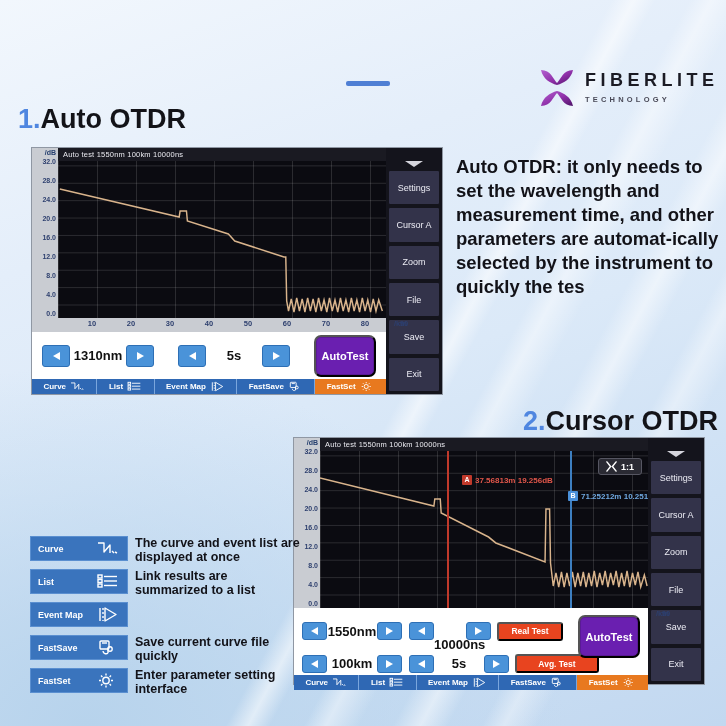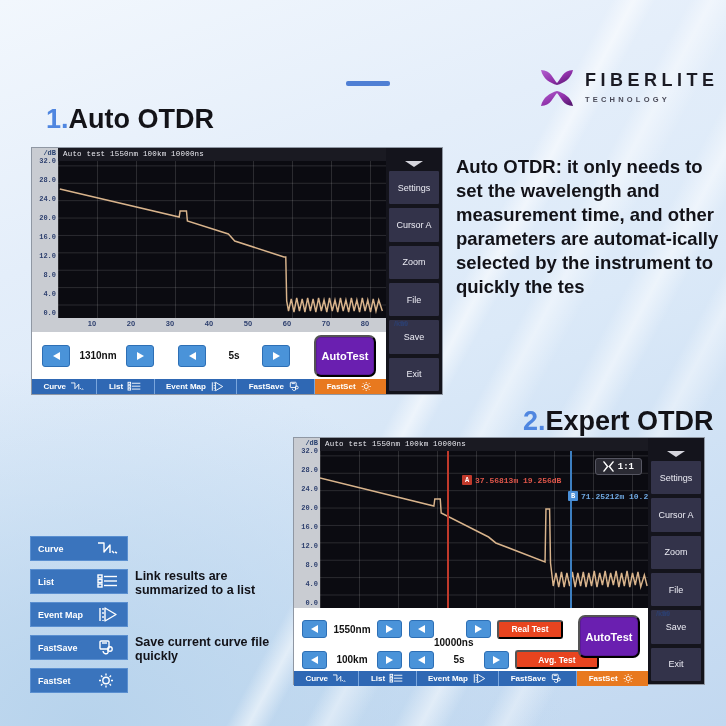--- a/index.html
+++ b/index.html
@@ -32,28 +32,28 @@
   .logo-txt { position:absolute; left:50px; top:6px; }
   .logo-name {
     font-size:18px; font-weight:700; letter-spacing:4.5px; color:#1b1b24;
   }
   .logo-sub {
     font-size:7.5px; font-weight:600; letter-spacing:3.2px; color:#4a4a58; margin-top:4px;
   }
 
   .sec-head { position:absolute; font-size:27px; font-weight:700; color:#131318; white-space:nowrap; }
   .sec-head .num { color:#4f86e0; }
-  #h1 { left:46px; top:104px;text-align:right; }
+  #h1 { left:18px; top:104px;text-align:right; }
   #h2 { left:523px; top:406px; }
 
   
   .device { position:absolute; background:#cfd2d6; border:1px solid #8f97a3; display:flex; }
   .dev-main { flex:1 1 auto; display:flex; flex-direction:column; min-width:0; }
 
-  .chart-wrap { position:relative; background:#0a0a10; flex:0 0 auto; display:flex;font-family:Liberation Mono, monospace; }
+  .chart-wrap { position:relative; background:#0a0a10; flex:0 0 auto; display:flex; }
   .yaxis {
     background:#c9ccd2; color:#2d3f6e; font-size:7px; font-weight:700;
     width:26px; flex:0 0 26px; position:relative;
   }
   .yaxis .yl { position:absolute; right:2px; line-height:1; }
   .yaxis .ytop { position:absolute; right:2px; top:1px; color:#27406f; }
   .plot { position:relative; flex:1 1 auto; background:#0b0b11; overflow:hidden; }
   .plot .grid {
     position:absolute; inset:0;
     background-image:
@@ -93,21 +93,21 @@
   
   .ctrl { background:#ffffff; flex:1 1 auto; display:flex; flex-direction:column; justify-content:center; position:relative; }
   .ctrl-row { display:flex; align-items:center; }
   .arrow {
     background:#4a93d9; border:1px solid #2d6fb5; border-radius:3px;
     display:flex; align-items:center; justify-content:center; flex:0 0 auto;
   }
   .arrow i { display:block; width:0; height:0; }
   .arrow.l i { border-top:4px solid transparent; border-bottom:4px solid transparent; border-right:7px solid #fff; }
   .arrow.r i { border-top:4px solid transparent; border-bottom:4px solid transparent; border-left:7px solid #fff; }
-  .val { text-align:center; font-size:10px; font-weight:700; color:#111; }
+  .val { text-align:center; font-size:13px; font-weight:700; color:#111; }
   .redbtn {
     background:#e8441f; color:#fff; border-radius:3px; display:flex;
     align-items:center; justify-content:center; font-size:8.5px; font-weight:700;
   }
   .autotest {
     background:#6a1fb0; color:#fff; border-radius:7px; display:flex;
     align-items:center; justify-content:center; font-size:11px; font-weight:700;
     box-shadow:inset 0 0 0 1px #5a1a96;
   }
 
@@ -178,21 +178,21 @@
     <div class="logo-txt">
       <div class="logo-name">FIBERLITE</div>
       <div class="logo-sub">TECHNOLOGY</div>
     </div>
   </div>
 
   <div class="sec-head" id="h1">
     <span class="num">1.</span><span>Auto OTDR</span>
   </div>
   <div class="sec-head" id="h2">
-    <span class="num">2.</span><span>Expert OTDR</span>
+    <span class="num">2.</span><span>Cursor OTDR</span>
   </div>
 
   <div class="device" id="dev1" style="left:31px; top:147px; width:412px; height:248px;">
     <div class="dev-main">
 
       <div class="chart-wrap" style="height:170px;">
         <div class="yaxis">
           <div class="ytop" style="font-size:7px;font-weight:700;">/dB</div>
           <div id="d1y">
               <div class="yl" style="top: 10px;">32.0</div>
@@ -538,20 +538,21 @@
   <div class="legend" id="legend">
       <div class="lrow">
         <div class="lchip">
           <span>Curve</span>
           <span>
             <svg width="24" height="17" viewBox="0 0 22 17">
               <path d="M1 3 L7 3 L7 12 L13 5 L13 13 M15 11 l2 2 M18 12 l2 1" stroke="#fff" stroke-width="1.4" fill="none" stroke-linejoin="round"></path>
             </svg>
           </span>
         </div>
+        <div class="ldesc">The curve and event list are displayed at once</div>
       </div>
       <div class="lrow">
         <div class="lchip">
           <span>List</span>
           <span>
             <svg width="24" height="17" viewBox="0 0 22 17">
               <rect x="1" y="2" width="4" height="3" stroke="#fff" stroke-width="1.4" fill="none"></rect>
               <line x1="7" y1="3.5" x2="20" y2="3.5" stroke="#fff" stroke-width="1.4" fill="none"></line>
              <rect x="1" y="6.5" width="4" height="3" stroke="#fff" stroke-width="1.4" fill="none"></rect>
               <line x1="7" y1="8" x2="20" y2="8" stroke="#fff" stroke-width="1.4" fill="none"></line>
@@ -592,16 +593,17 @@
         <div class="lchip">
           <span>FastSet</span>
           <span>
             <svg width="24" height="17" viewBox="0 0 22 17">
               <circle cx="9" cy="8.5" r="3.2" stroke="#fff" stroke-width="1.4" fill="none"></circle>
              <path d="M9 1.5 L9 3.5 M9 13.5 L9 15.5 M2 8.5 L4 8.5 M14 8.5 L16 8.5
                       M4 3.5 L5.4 4.9 M12.6 12.1 L14 13.5 M14 3.5 L12.6 4.9 M5.4 12.1 L4 13.5" stroke="#fff" stroke-width="1.4" fill="none"></path>
             </svg>
           </span>
         </div>
+        <div class="ldesc">Enter parameter setting interface</div>
       </div>
     </div>
 
 </div>
 
 </body></html>

